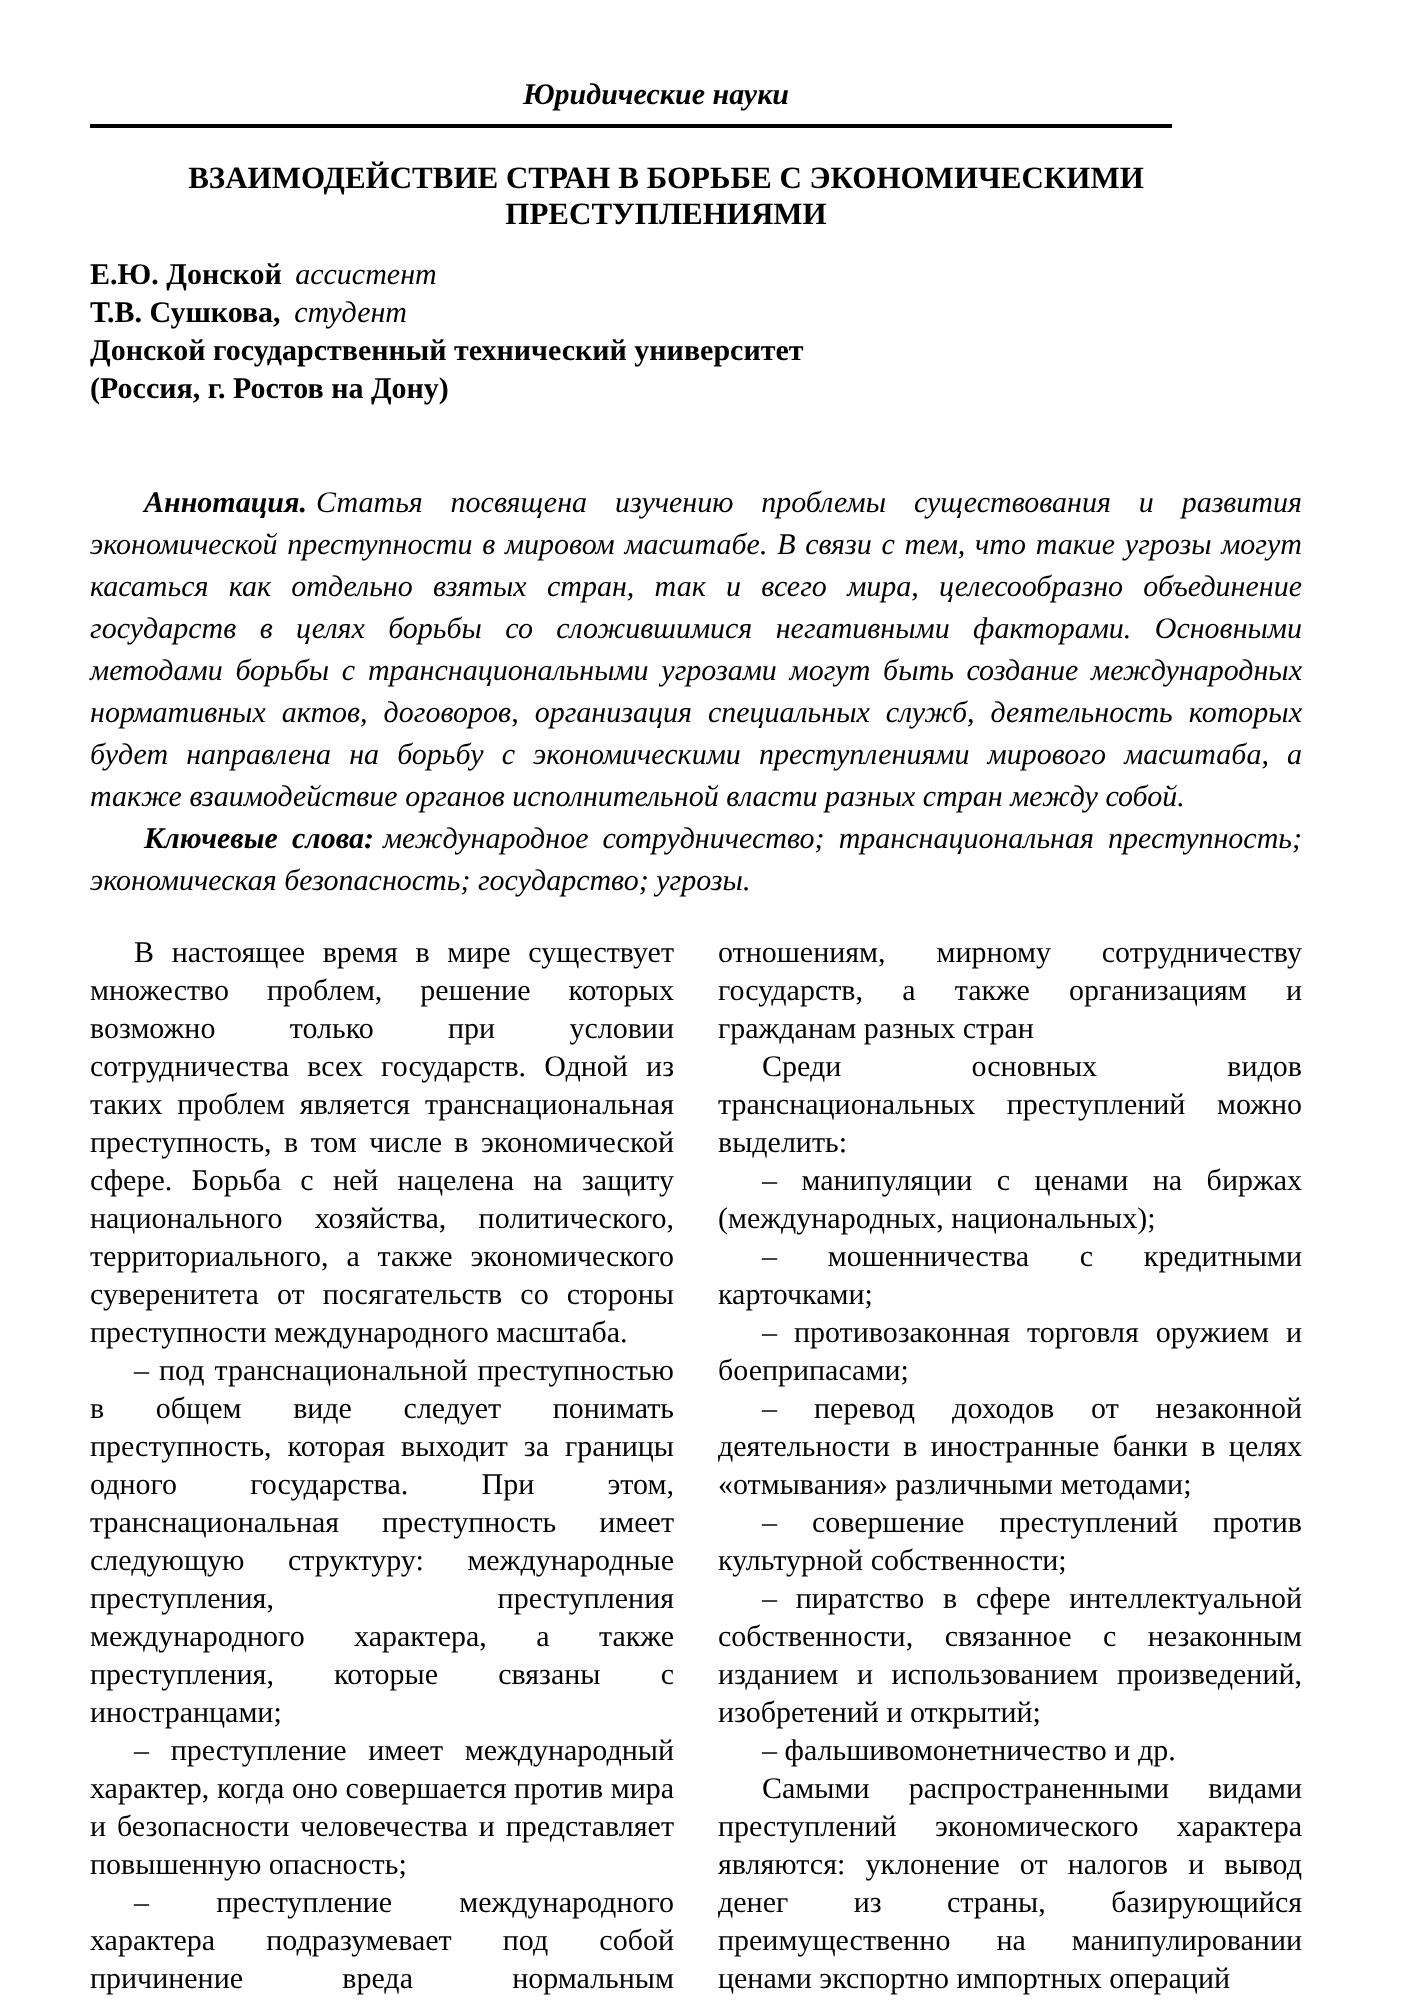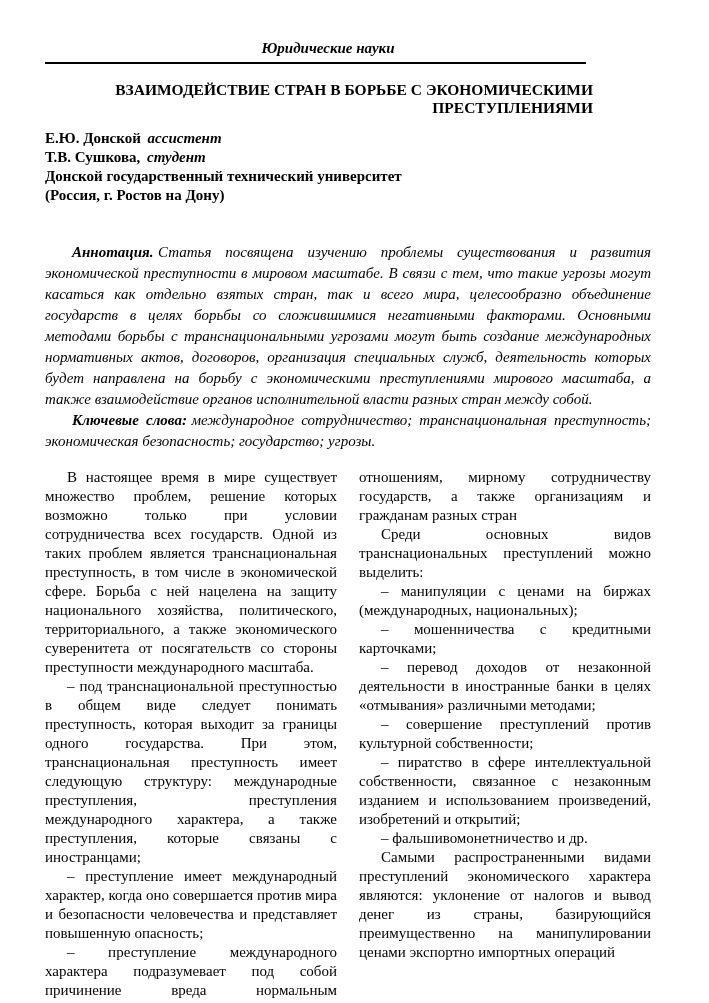--- a/index.html
+++ b/index.html
@@ -31,37 +31,37 @@
   .header-rule {
     margin-top: 6px;
     width: 541px;
     border: none;
     border-top: 2px solid #000000;
     margin-left: 0;
   }
   .article-title {
     margin: 17px auto 0;
     max-width: 520px;
-    text-align: right;
+    text-align: center;
     font-weight: bold;
     font-size: 15.5px;
     line-height: 18px;
     padding-right: 30px;
   }
   .authors-block {
     margin-top: 12px;
     font-size: 15px;
     line-height: 19px;
   }
   .authors-block p {
     margin: 0;
     font-weight: bold;
   }
   .author-role {
-    font-weight: bold;
+    font-weight: normal;
     font-style: italic;
     margin-left: 0.45em;
   }
   .abstract-block {
     margin-top: 37px;
     font-size: 15px;
     font-style: italic;
     line-height: 21px;
     text-align: justify;
   }
@@ -120,20 +120,21 @@
         <p>В настоящее время в мире существует множество проблем, решение которых возможно только при условии сотрудничества всех государств. Одной из таких проблем является транснациональная преступность, в том числе в экономической сфере. Борьба с ней нацелена на защиту национального хозяйства, политического, территориального, а также экономического суверенитета от посягательств со стороны преступности международного масштаба.</p>
         <p>– под транснациональной преступностью в общем виде следует понимать преступность, которая выходит за границы одного государства. При этом, транснациональная преступность имеет следующую структуру: международные преступления, преступления международного характера, а также преступления, которые связаны с иностранцами;</p>
         <p>– преступление имеет международный характер, когда оно совершается против мира и безопасности человечества и представляет повышенную опасность;</p>
         <p>– преступление международного характера подразумевает под собой причинение вреда нормальным межгосударственным</p>
       </div>
     <div class="col">
         <p class="no-indent">отношениям, мирному сотрудничеству государств, а также организациям и гражданам разных стран</p>
         <p>Среди основных видов транснациональных преступлений можно выделить:</p>
         <p>– манипуляции с ценами на биржах (международных, национальных);</p>
         <p>– мошенничества с кредитными карточками;</p>
+        <p>– противозаконная торговля оружием и боеприпасами;</p>
         <p>– перевод доходов от незаконной деятельности в иностранные банки в целях «отмывания» различными методами;</p>
         <p>– совершение преступлений против культурной собственности;</p>
         <p>– пиратство в сфере интеллектуальной собственности, связанное с незаконным изданием и использованием произведений, изобретений и открытий;</p>
         <p>– фальшивомонетничество и др.</p>
         <p>Самыми распространенными видами преступлений экономического характера являются: уклонение от налогов и вывод денег из страны, базирующийся преимущественно на манипулировании ценами экспортно импортных операций</p>
       </div>
   </div>
 
 </div>
 

